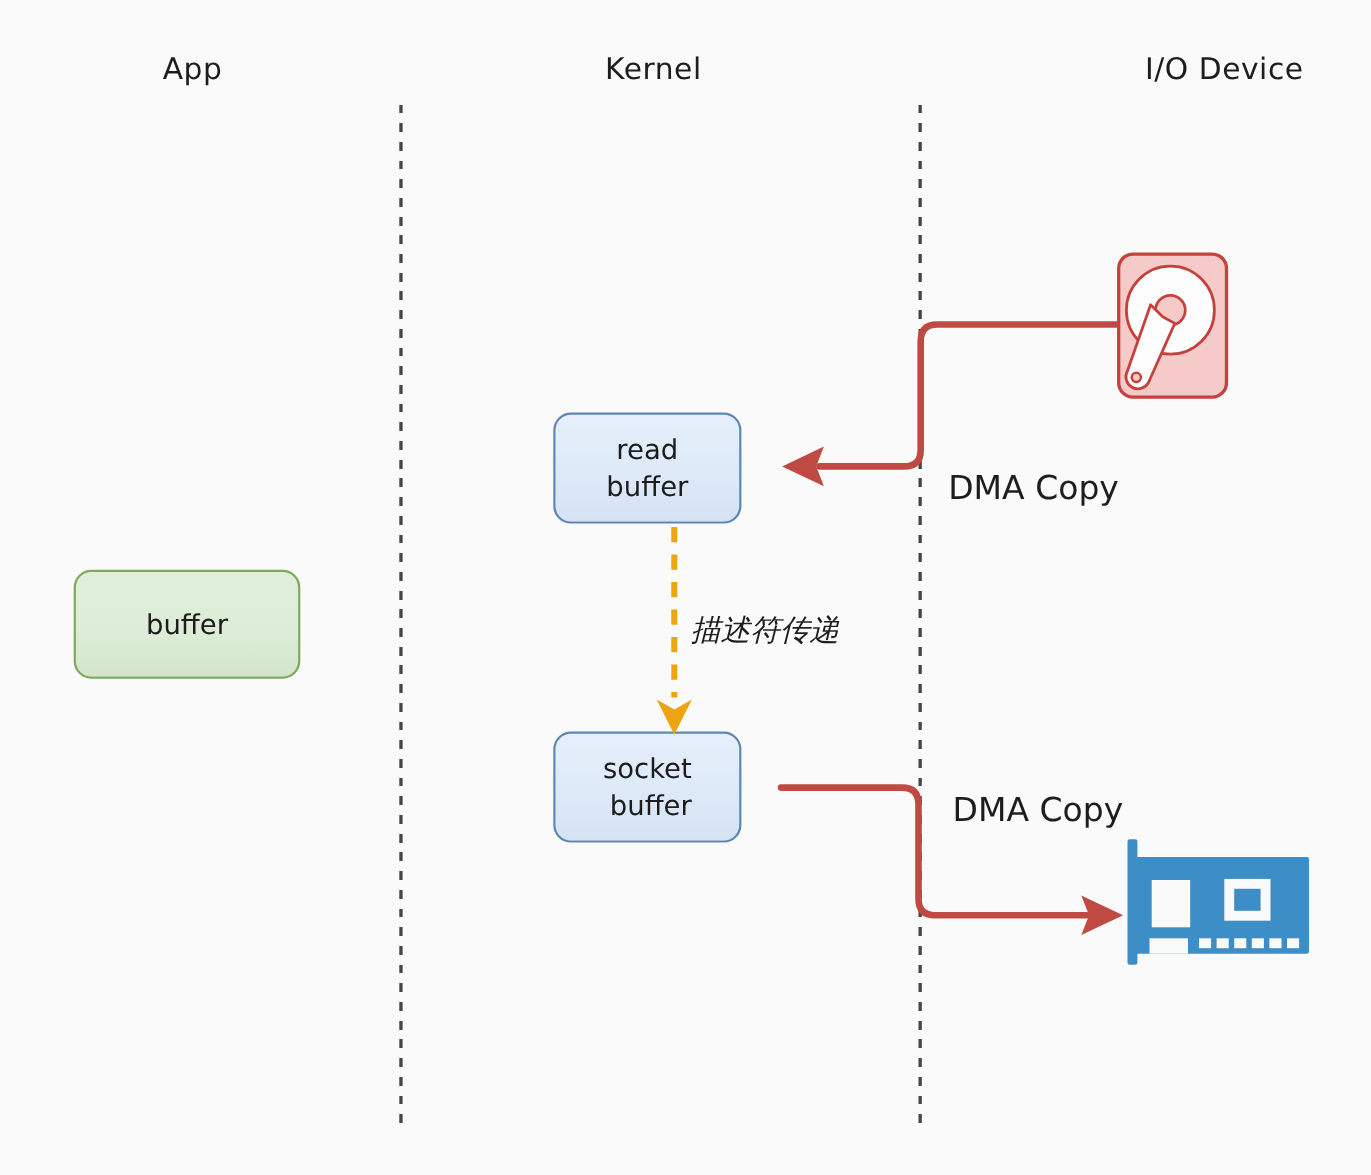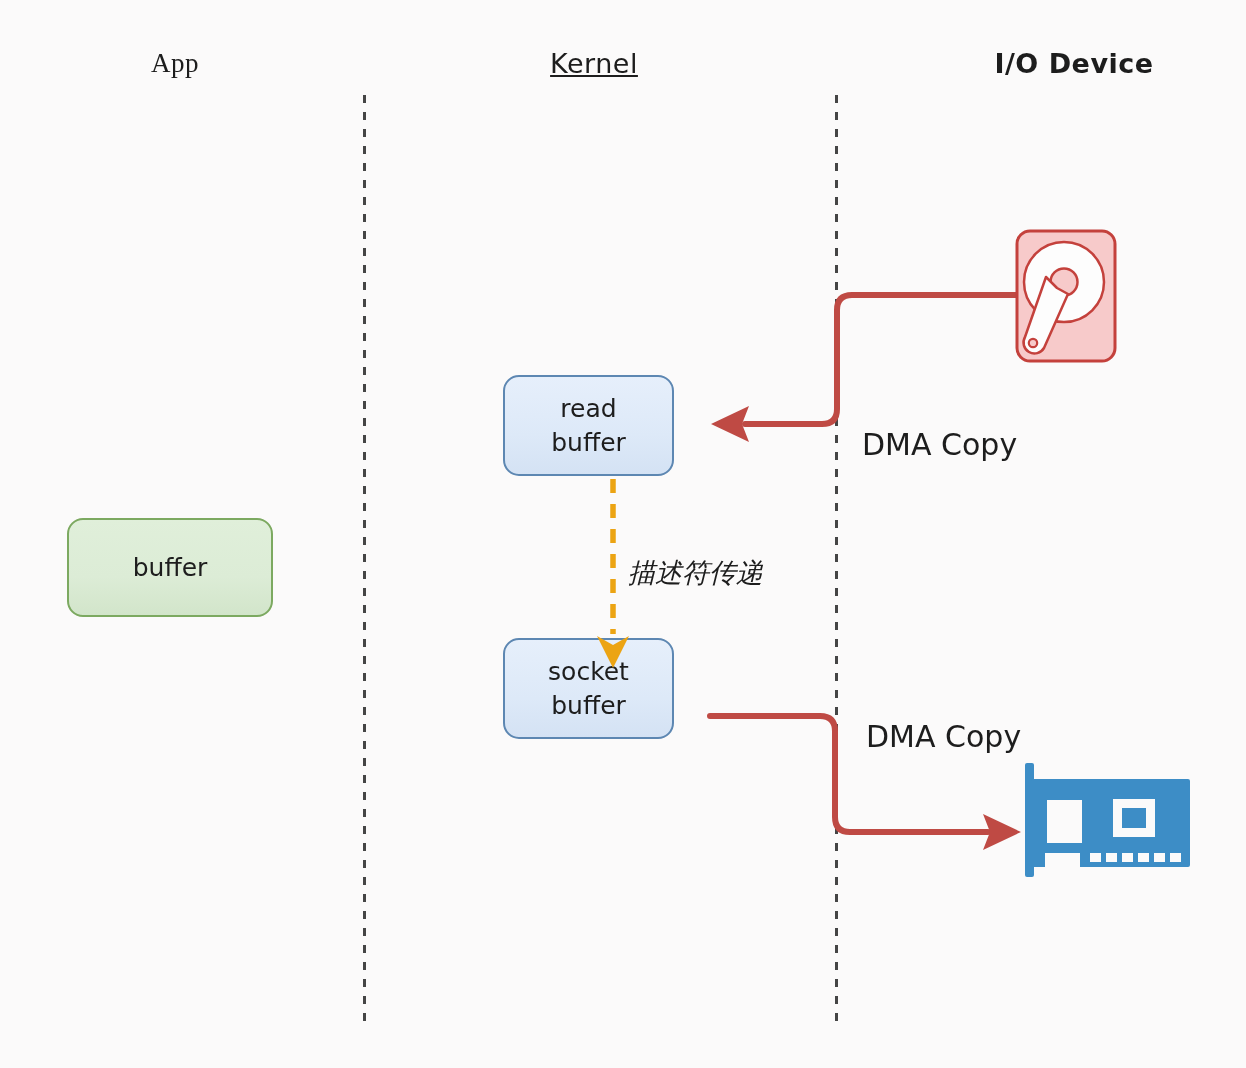--- a/index.html
+++ b/index.html
@@ -63,21 +63,21 @@
     width: 206px; height: 99px;
     background: linear-gradient(180deg, #e0efda 0%, var(--green-box-fill) 60%, #d2e5ca 100%);
     border: 2.5px solid var(--green-box-border);
   }
   .blue-box {
     width: 171px; height: 101px;
     background: linear-gradient(180deg, #e6effb 0%, var(--blue-box-fill) 60%, #d4e2f4 100%);
     border: 2px solid var(--blue-box-border);
   }
   .read-box   { left: 503px; top: 375px; }
-  .socket-box { left: 503px; top: 638px; }
+  .socket-box { left: 503px; top: 665px; text-align: right; }
   .annotation {
     position: absolute;
     font-size: 30px;
     white-space: nowrap;
   }
   .anno-dma-top    { left: 862px; top: 427px; }
   .anno-descriptor { left: 628px; top: 555px; font-size: 27px; font-style: italic; }
   .anno-dma-bottom { left: 866px; top: 719px; }
   svg.overlay {
     position: absolute;
@@ -104,23 +104,23 @@
   .disk-arm { fill: #fdfdfd; stroke: #c4413c; stroke-width: 2.5; stroke-linejoin: round; }
   .disk-arm-hole { fill: var(--disk-fill); stroke: #c4413c; stroke-width: 2.2; }
   .nic-blue { fill: var(--nic-blue); }
   .nic-white { fill: var(--background); }
 </style>
 </head>
 <body>
 
 <div class="canvas">
 
-  <div class="col-header" style="left:175px; top:48px;font-family:Liberation Serif, serif;">App</div>
-  <div class="col-header" style="left:594px; top:48px;text-decoration:underline;">Kernel</div>
-  <div class="col-header" style="left:1074px; top:48px;font-weight:bold;">I/O Device</div>
+  <div class="col-header" style="left:175px; top:48px;">App</div>
+  <div class="col-header" style="left:594px; top:48px;">Kernel</div>
+  <div class="col-header" style="left:1113px; top:48px;">I/O Device</div>
 
   <div class="divider divider-left"></div>
   <div class="divider divider-right"></div>
 
   <div class="box green-box">buffer</div>
   <div class="box blue-box read-box">read
 buffer</div>
   <div class="box blue-box socket-box">socket
 buffer</div>
 

